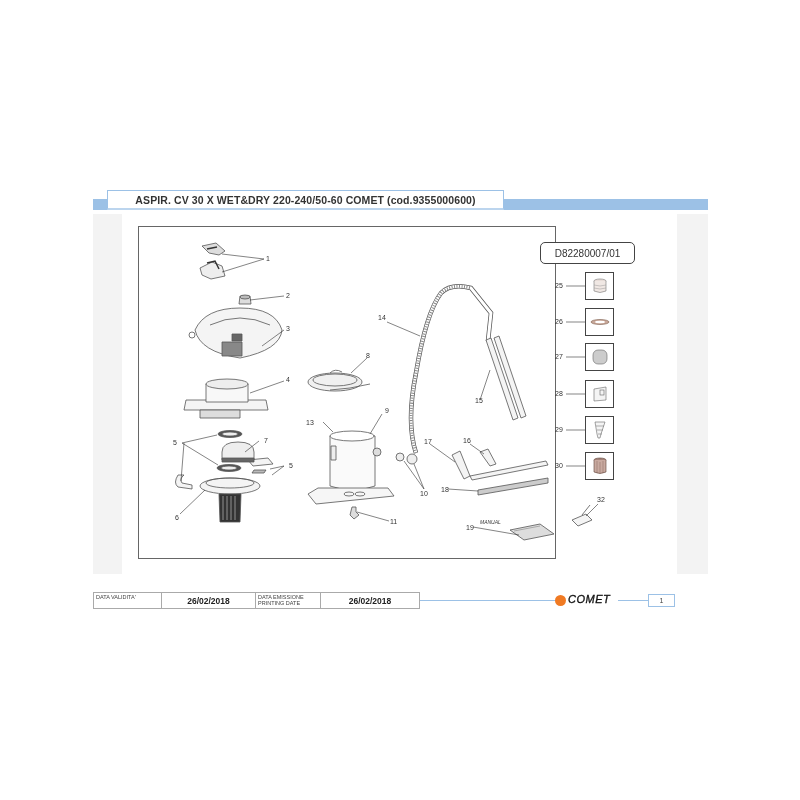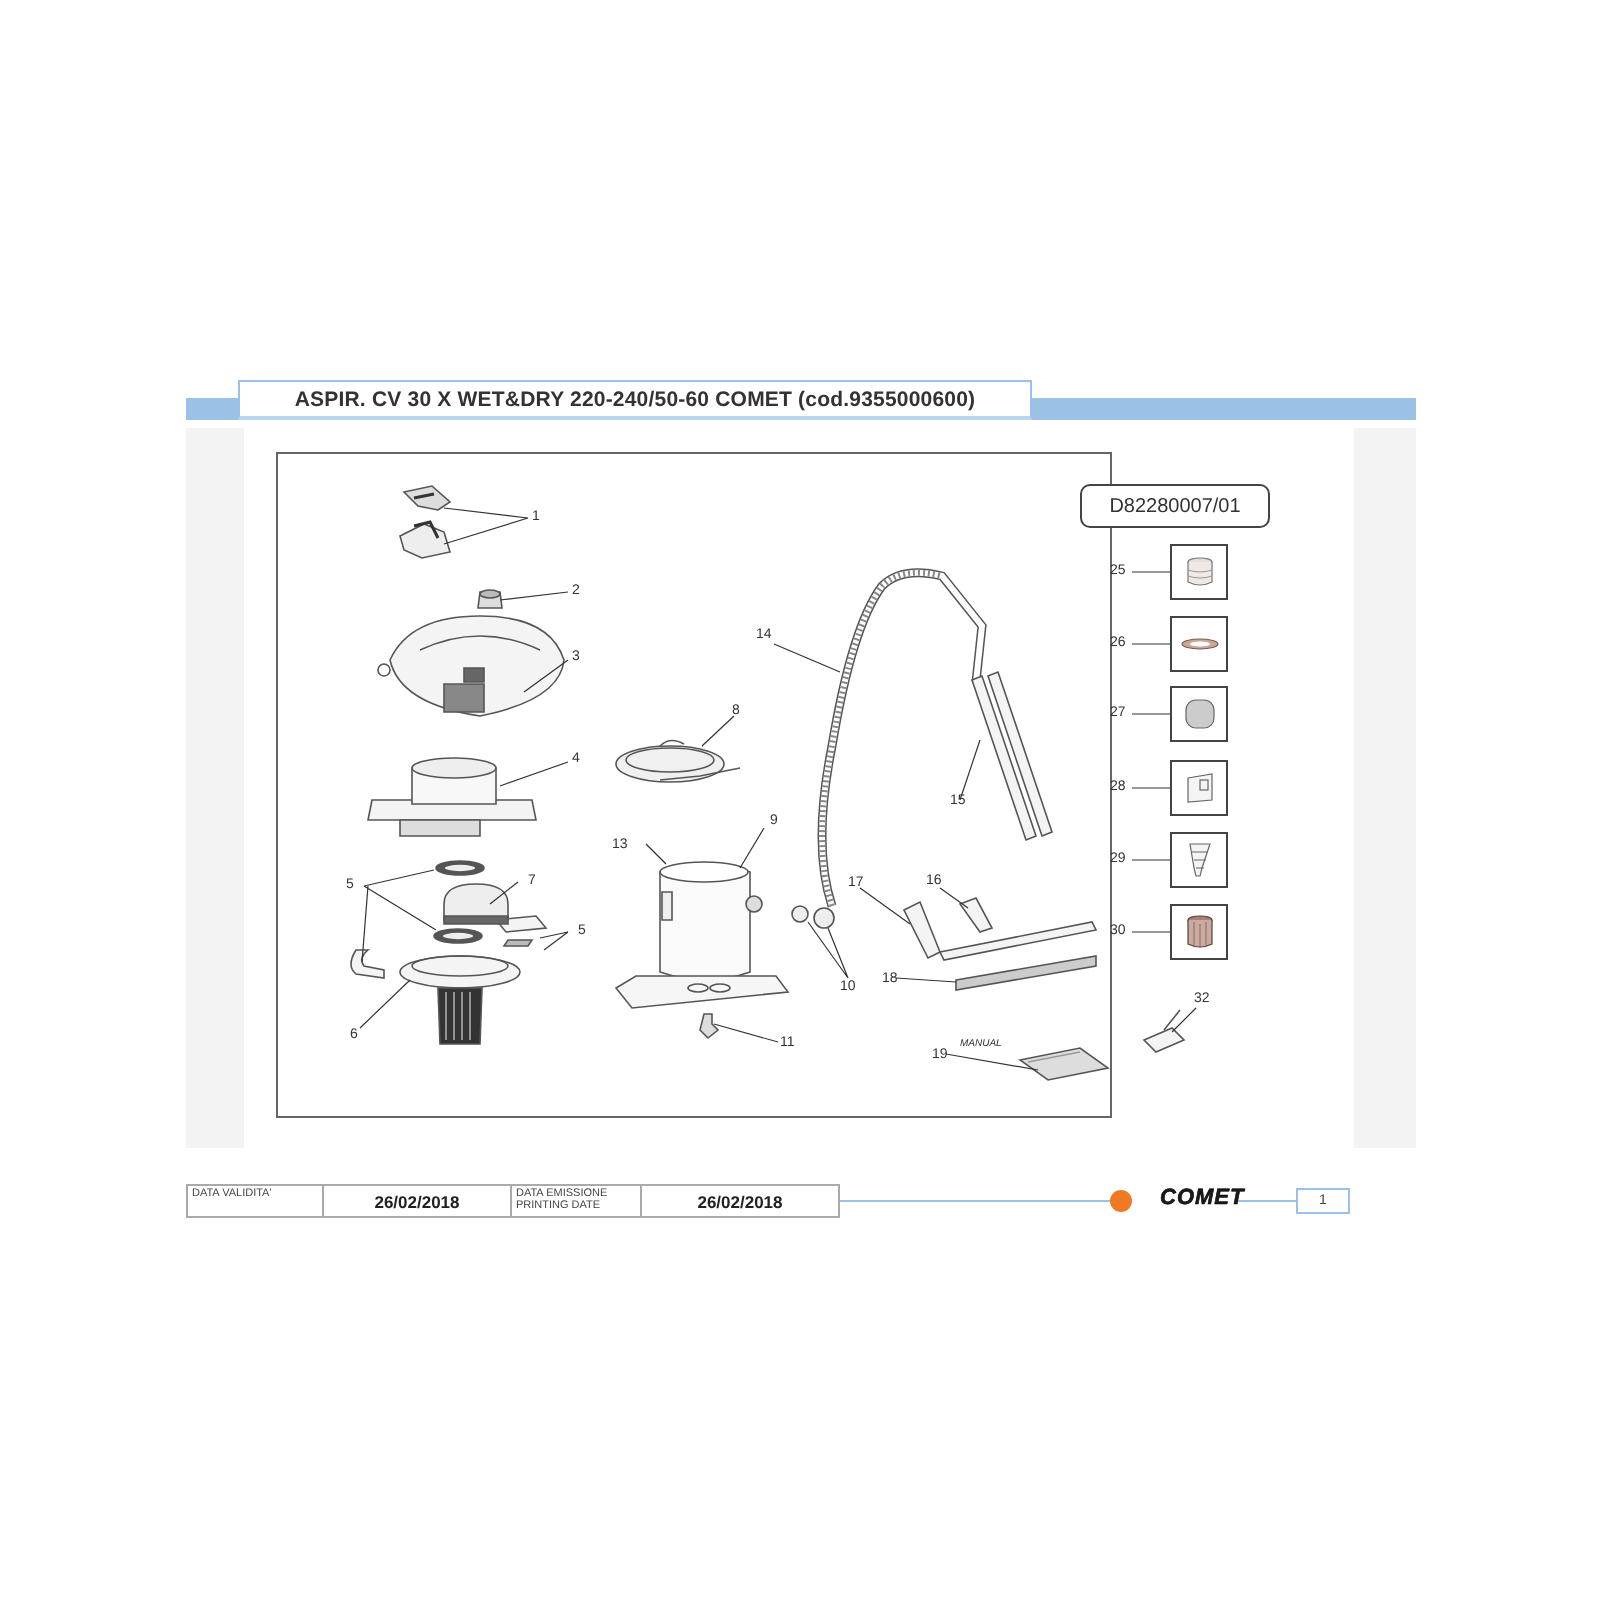--- a/index.html
+++ b/index.html
@@ -1,42 +1,42 @@
 <!DOCTYPE html>
 <html><head>
 <meta charset="utf-8">
 <style>
   * { box-sizing: border-box; margin: 0; padding: 0; }
   html, body { width: 800px; height: 800px; background: #ffffff; overflow: hidden; }
   body { position: relative; font-family: "Liberation Sans", sans-serif; color: #222; }
 
   
   .hdr-bar { position: absolute; left: 93px; top: 199px; width: 615px; height: 11px; background: #9cc1e6; }
-  .hdr-box { position: absolute; left: 119px; top: 190px; width: 397px; height: 20px; background: #fff;
+  .hdr-box { position: absolute; left: 107px; top: 190px; width: 397px; height: 20px; background: #fff;
              border: 1px solid #9cc1e6; border-bottom: 2px solid #bcd5ee; display: flex; align-items: center; justify-content: center; }
   .hdr-title { font-size: 10.5px; font-weight: bold; color: #333; letter-spacing: 0.1px; }
 
   
   .pg-bg { position: absolute; left: 93px; top: 214px; width: 615px; height: 360px; background: #f3f3f3; }
   .pg-white { position: absolute; left: 122px; top: 214px; width: 555px; height: 360px; background: #ffffff; }
 
   
   .frame { position: absolute; left: 138px; top: 226px; width: 418px; height: 333px; border: 1px solid #666; background: #fff; }
   .drawcode { position: absolute; left: 540px; top: 242px; width: 95px; height: 22px; border: 1px solid #444; border-radius: 5px;
               font-size: 10px; display: flex; align-items: center; justify-content: center; color: #333; background: #fff; }
   .callout { position: absolute; font-size: 7px; color: #333; }
 
   .acc-box { position: absolute; width: 29px; height: 28px; border: 1.5px solid #444; background: #fff; display: flex; align-items: center; justify-content: center; }
 
   svg.art { position: absolute; left: 0; top: 0; }
   .f-cell { position: absolute; top: 592px; height: 17px; border: 1px solid #aaa; font-size: 5.5px; color: #444; line-height: 6px; padding: 1px 2px; background: #fff; }
   .f-val { position: absolute; top: 592px; height: 17px; font-size: 8.5px; font-weight: bold; color: #222; display: flex; align-items: center; justify-content: center; border: 1px solid #aaa; background:#fff; }
   .f-line { position: absolute; top: 600px; height: 1px; background: #9cc1e6; }
   .f-logo-dot { position: absolute; left: 555px; top: 595px; width: 11px; height: 11px; border-radius: 50%; background: #f07a23; }
-  .f-logo { position: absolute; left: 580px; top: 593px; font-size: 11px; font-weight: bold; font-style: italic; color: #1a1a1a; letter-spacing: 0.5px;
+  .f-logo { position: absolute; left: 568px; top: 593px; font-size: 11px; font-weight: normal; font-style: italic; color: #1a1a1a; letter-spacing: 0.5px;
             -webkit-text-stroke: 0.3px #000; }
   .f-page { position: absolute; left: 648px; top: 594px; width: 27px; height: 13px; border: 1px solid #9cc1e6; font-size: 7px; color: #444; display: flex; align-items: center; justify-content: center; background: #fff; }
 </style>
 </head>
 <body>
 
 <div class="hdr-bar"></div>
 <div class="hdr-box">
   <span class="hdr-title">ASPIR. CV 30 X WET&amp;DRY 220-240/50-60 COMET (cod.9355000600)</span>
 </div>

